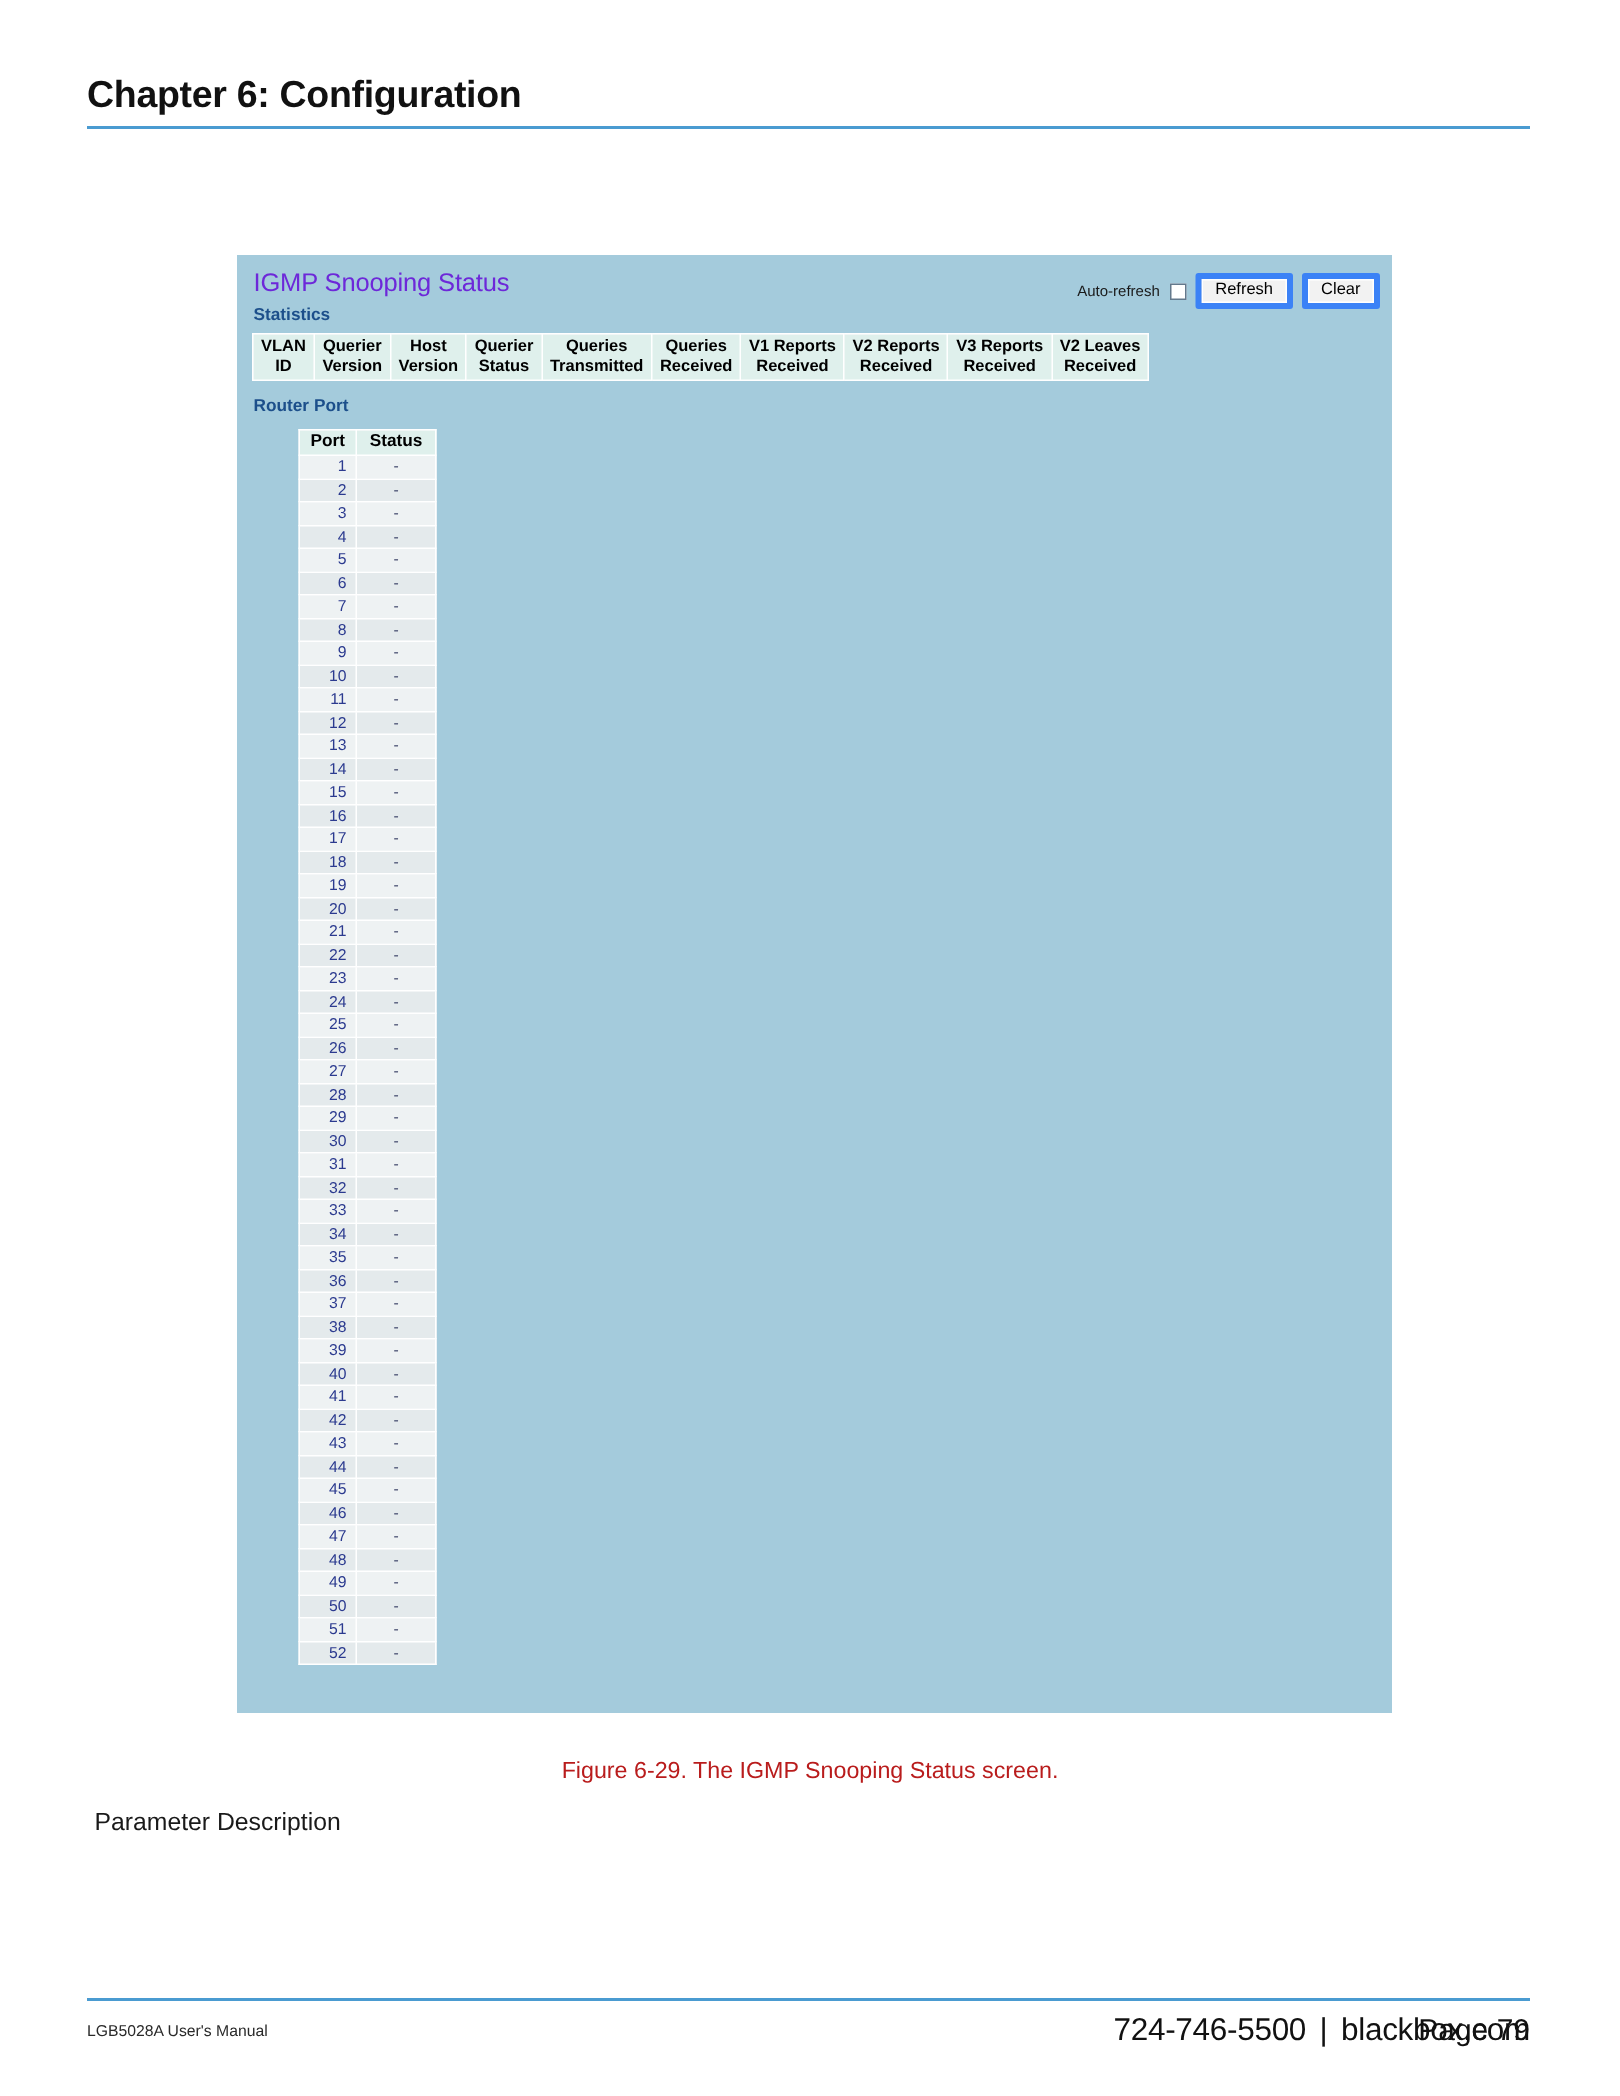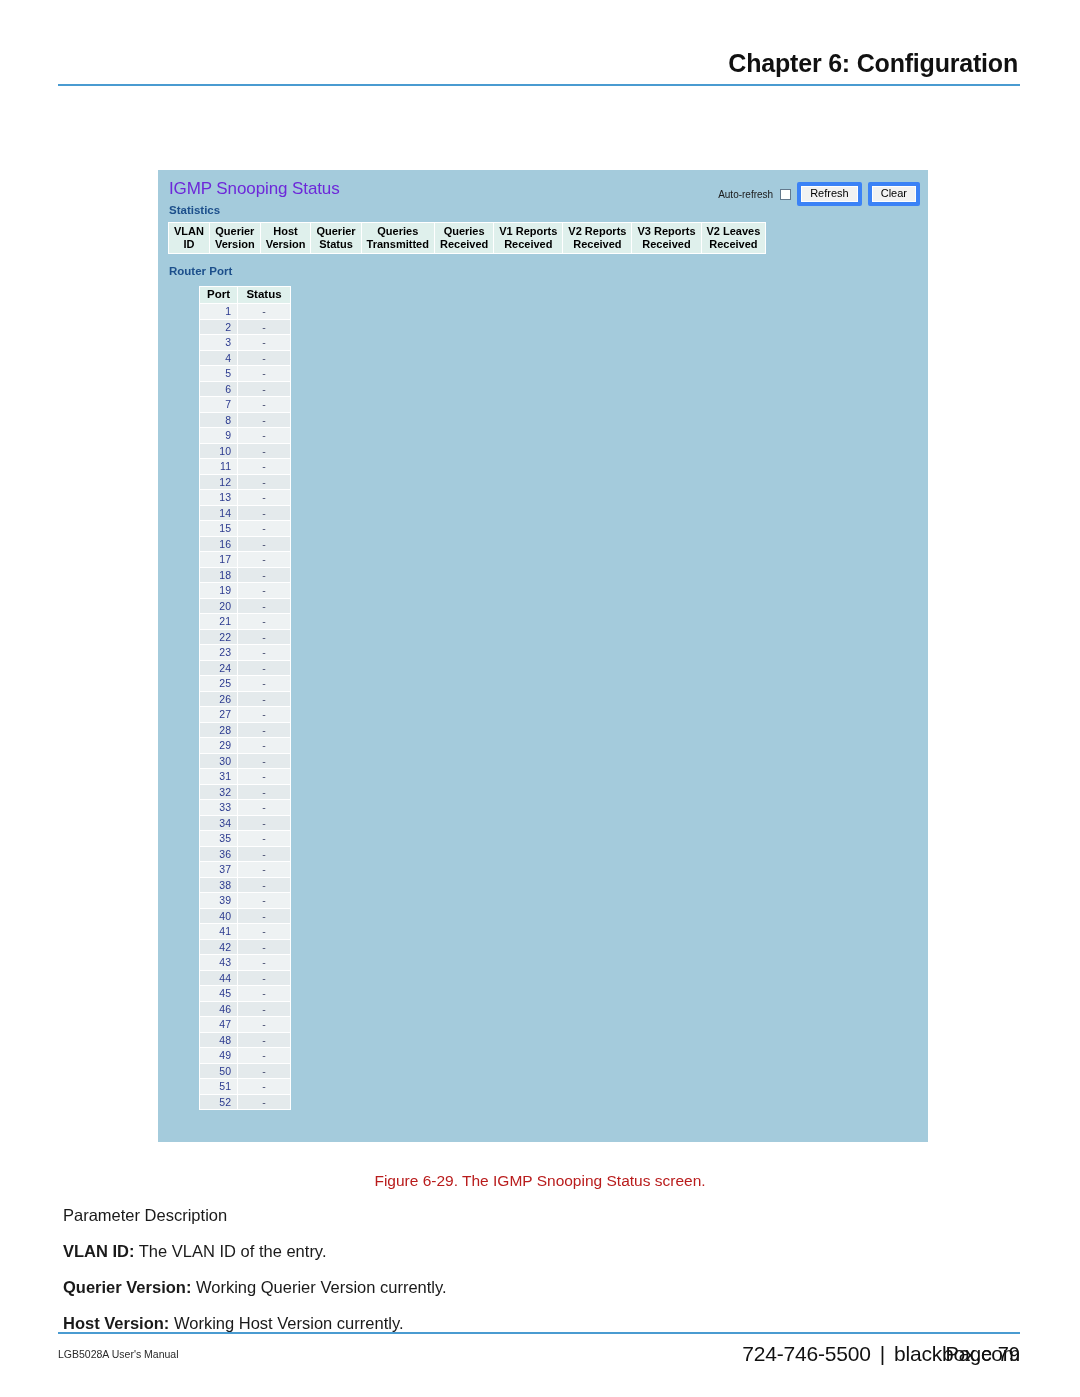--- a/index.html
+++ b/index.html
@@ -16,21 +16,21 @@
   }
 
   
   .page-header {
     position: absolute;
     left: 58px;
     top: 48px;
     width: 962px;
   }
   .chapter-title {
-    text-align: right;
+    text-align: left;
     font-size: 25px;
     font-weight: 600;
     color: #111111;
     letter-spacing: -0.2px;
     line-height: 30px;
     padding-right: 2px;
   }
   .header-rule {
     margin-top: 6px;
     height: 2px;
@@ -530,25 +530,20 @@
         </tbody>
     </table>
   </div>
 
 </div>
 
 <div class="figure-caption">Figure 6-29. The IGMP Snooping Status screen.</div>
 
 <div class="body-text">
   <p>Parameter Description</p>
-  <div id="param-list">
-      <p><span class="lead">VLAN ID:</span><span> The VLAN ID of the entry.</span></p>
-      <p><span class="lead">Querier Version:</span><span> Working Querier Version currently.</span></p>
-      <p><span class="lead">Host Version:</span><span> Working Host Version currently.</span></p>
-    </div>
 </div>
 
 <div class="footer-rule"></div>
 <div class="footer">
   <div class="footer-left">LGB5028A User's Manual</div>
   <div class="footer-center">
     <span>724-746-5500</span><span class="sep">|</span><span>blackbox.com</span>
   </div>
   <div class="footer-right">Page 79</div>
 </div>

